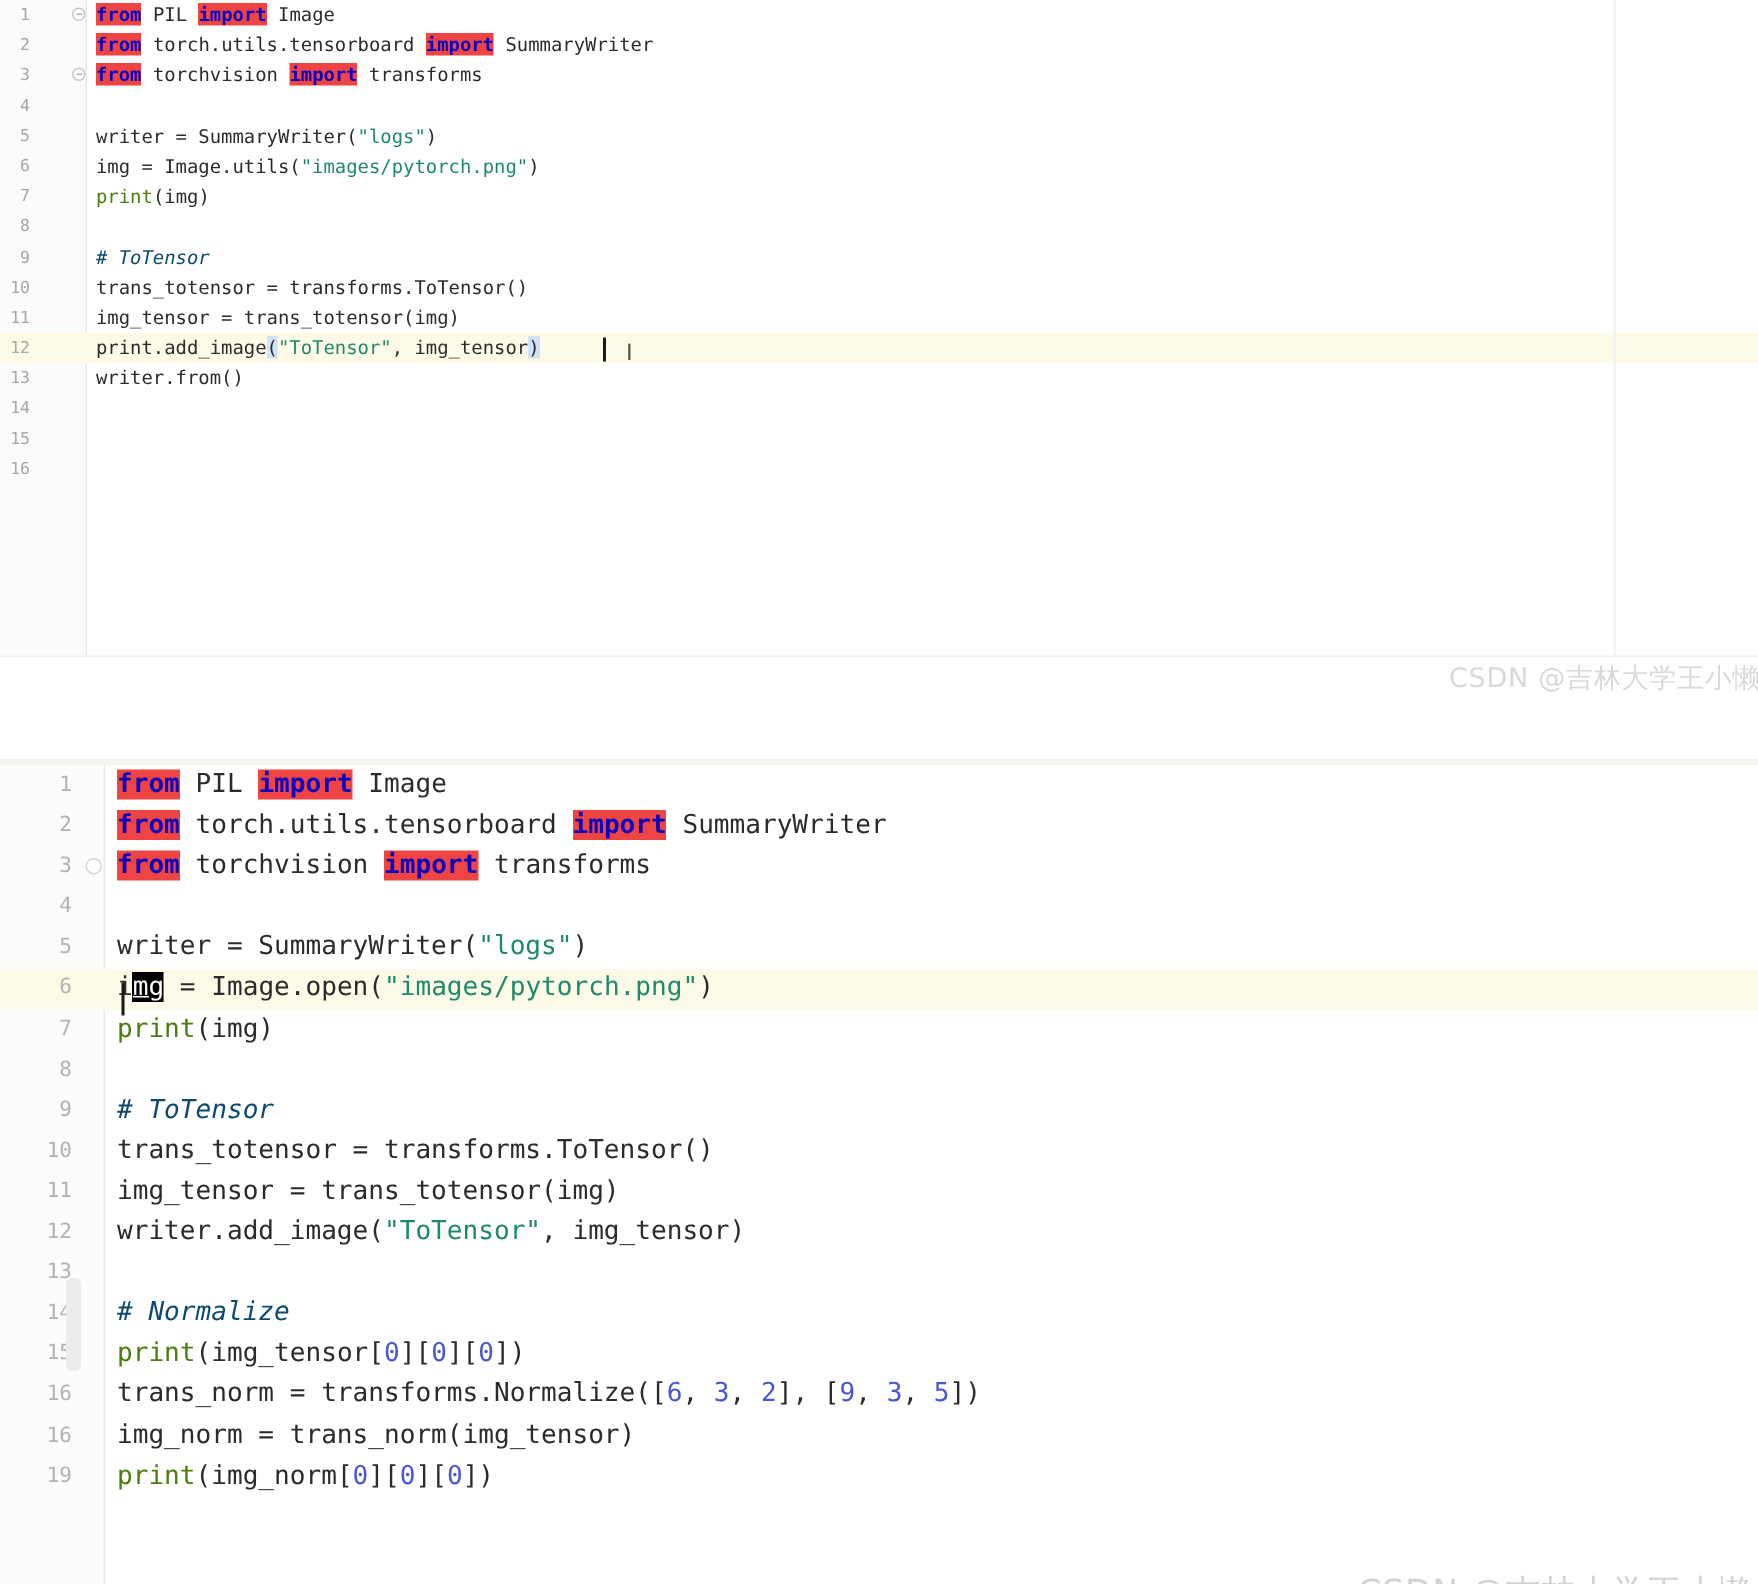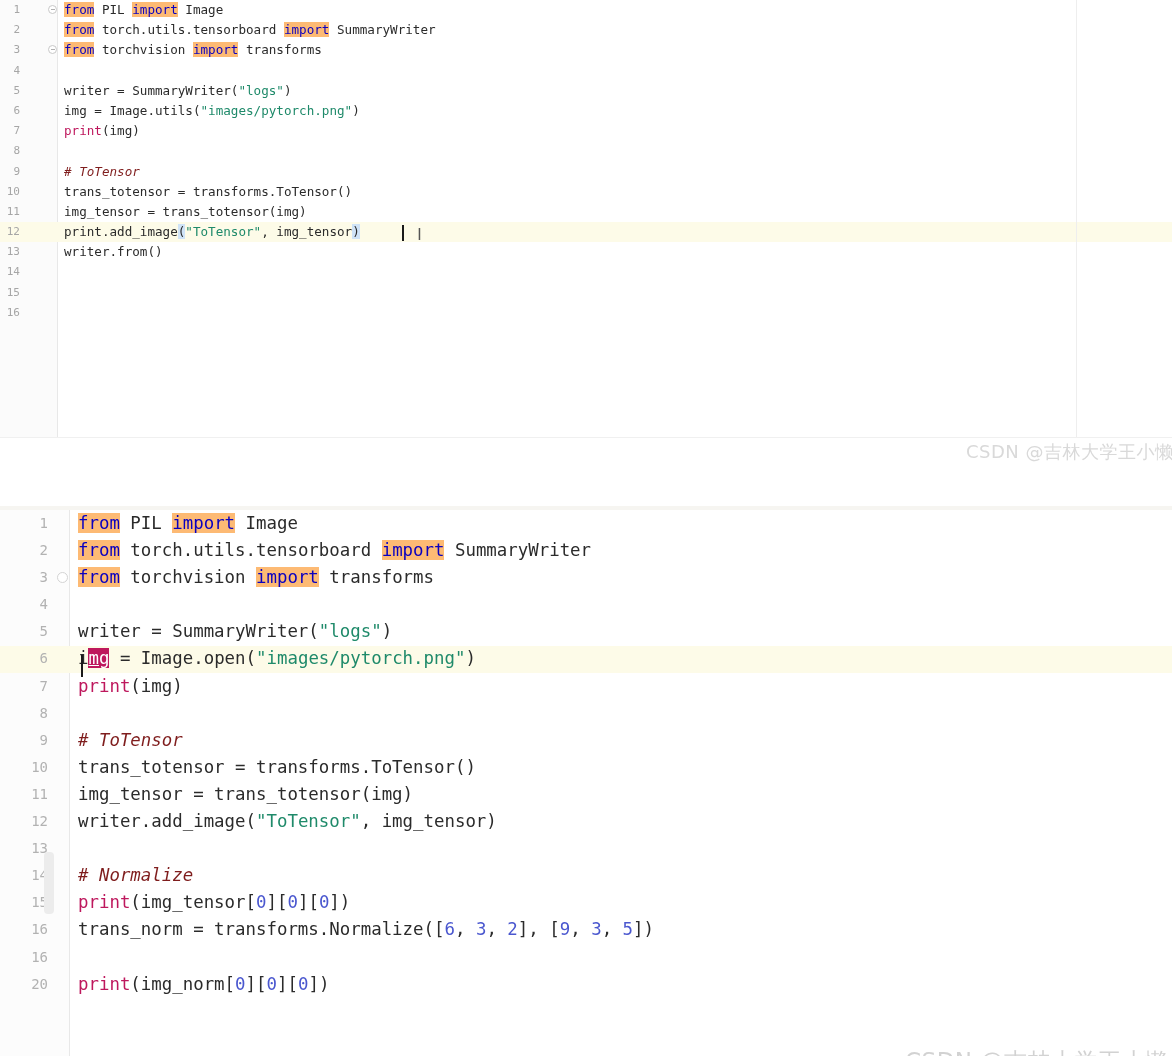--- a/index.html
+++ b/index.html
@@ -51,28 +51,28 @@
     white-space: pre;
   }
   .current-line-bg {
     position: absolute;
     left: 0;
     right: 0;
     background: #fdfbe8;
   }
 
   
-  .kw   { color: #0a00c0; font-weight: normal; background: #fdba74; }
+  .kw   { color: #0a00c0; font-weight: bold; background: #ef4444; }
   .str  { color: #1f8a6a; }
   .num  { color: #4a57cf; }
-  .com  { color: #7f1d1d; font-style: italic; }
-  .fn   { color: #be185d; }
+  .com  { color: #0c4a6e; font-style: italic; }
+  .fn   { color: #4d7c0f; }
   .pl   { color: #2b2b2b; margin-top: 20px; }
   .brk  { background: #cfe3f7; }
-  .sel  { background: #be185d; color: #ffffff; text-decoration: underline; }
+  .sel  { background: #000000; color: #ffffff; text-decoration: underline; }
 
   
   #top-pane {
     top: 0;
     width: 1172px;
     height: 438px;
   }
   #top-pane .gutter { width: 58px; }
   #top-pane .code-area { font-size: 12.6px; }
   #top-pane .line {
@@ -289,19 +289,19 @@
       <div class="line"><span class="lineno">7</span><span class="fn">print</span><span class="pl">(img)</span></div>
       <div class="line"><span class="lineno">8</span>&nbsp;</div>
       <div class="line"><span class="lineno">9</span><span class="com"># ToTensor</span></div>
       <div class="line"><span class="lineno">10</span><span class="pl">trans_totensor = transforms.ToTensor()</span></div>
       <div class="line"><span class="lineno">11</span><span class="pl">img_tensor = trans_totensor(img)</span></div>
       <div class="line"><span class="lineno">12</span><span class="pl">writer.add_image(</span><span class="str">"ToTensor"</span><span class="pl">, img_tensor)</span></div>
       <div class="line"><span class="lineno">13</span>&nbsp;</div>
       <div class="line"><span class="lineno">14</span><span class="com"># Normalize</span></div>
       <div class="line"><span class="lineno">15</span><span class="fn">print</span><span class="pl">(img_tensor[</span><span class="num">0</span><span class="pl">][</span><span class="num">0</span><span class="pl">][</span><span class="num">0</span><span class="pl">])</span></div>
       <div class="line"><span class="lineno">16</span><span class="pl">trans_norm = transforms.Normalize([</span><span class="num">6</span><span class="pl">, </span><span class="num">3</span><span class="pl">, </span><span class="num">2</span><span class="pl">], [</span><span class="num">9</span><span class="pl">, </span><span class="num">3</span><span class="pl">, </span><span class="num">5</span><span class="pl">])</span></div>
-      <div class="line"><span class="lineno">16</span></div>
-      <div class="line"><span class="lineno">20</span><span class="fn">print</span><span class="pl">(img_norm[</span><span class="num">0</span><span class="pl">][</span><span class="num">0</span><span class="pl">][</span><span class="num">0</span><span class="pl">])</span></div>
+      <div class="line"><span class="lineno">16</span><span class="pl">img_norm = trans_norm(img_tensor)</span></div>
+      <div class="line"><span class="lineno">19</span><span class="fn">print</span><span class="pl">(img_norm[</span><span class="num">0</span><span class="pl">][</span><span class="num">0</span><span class="pl">][</span><span class="num">0</span><span class="pl">])</span></div>
     </div>
 </div>
 <div id="gutter-mark"></div>
 <div id="caret-bottom"></div>
 <div class="watermark" id="watermark-bottom">CSDN @吉林大学王小懒</div>
 
 </body></html>

